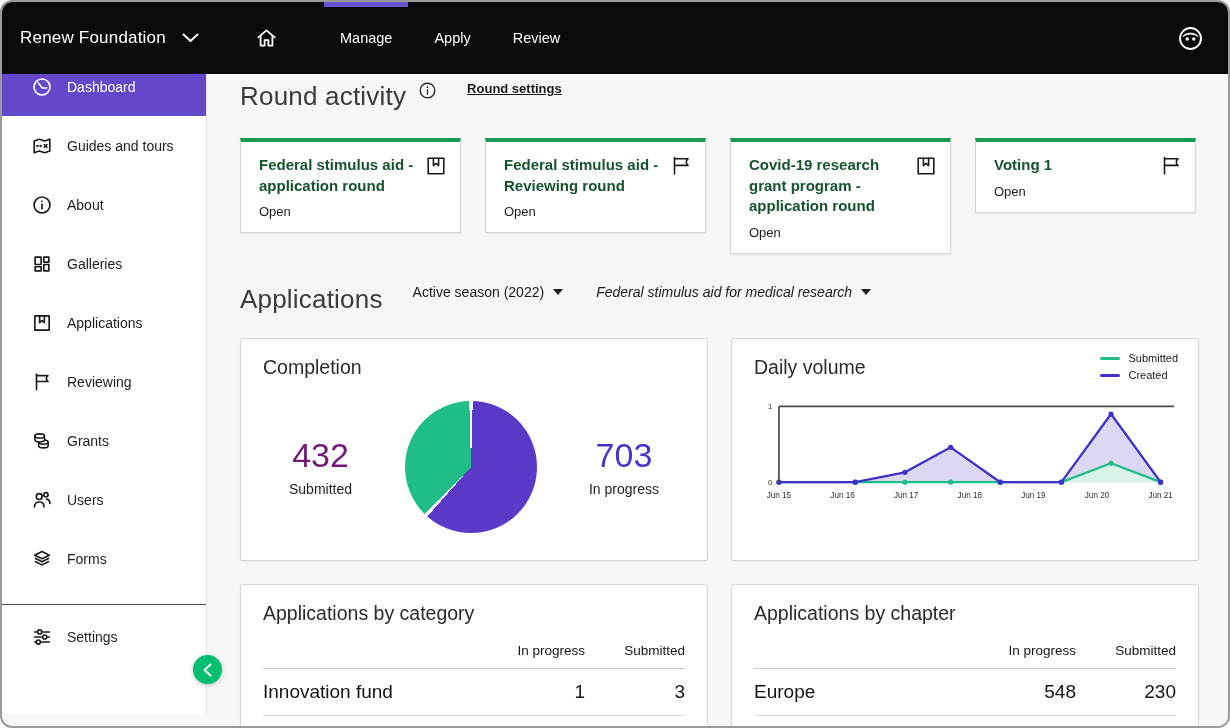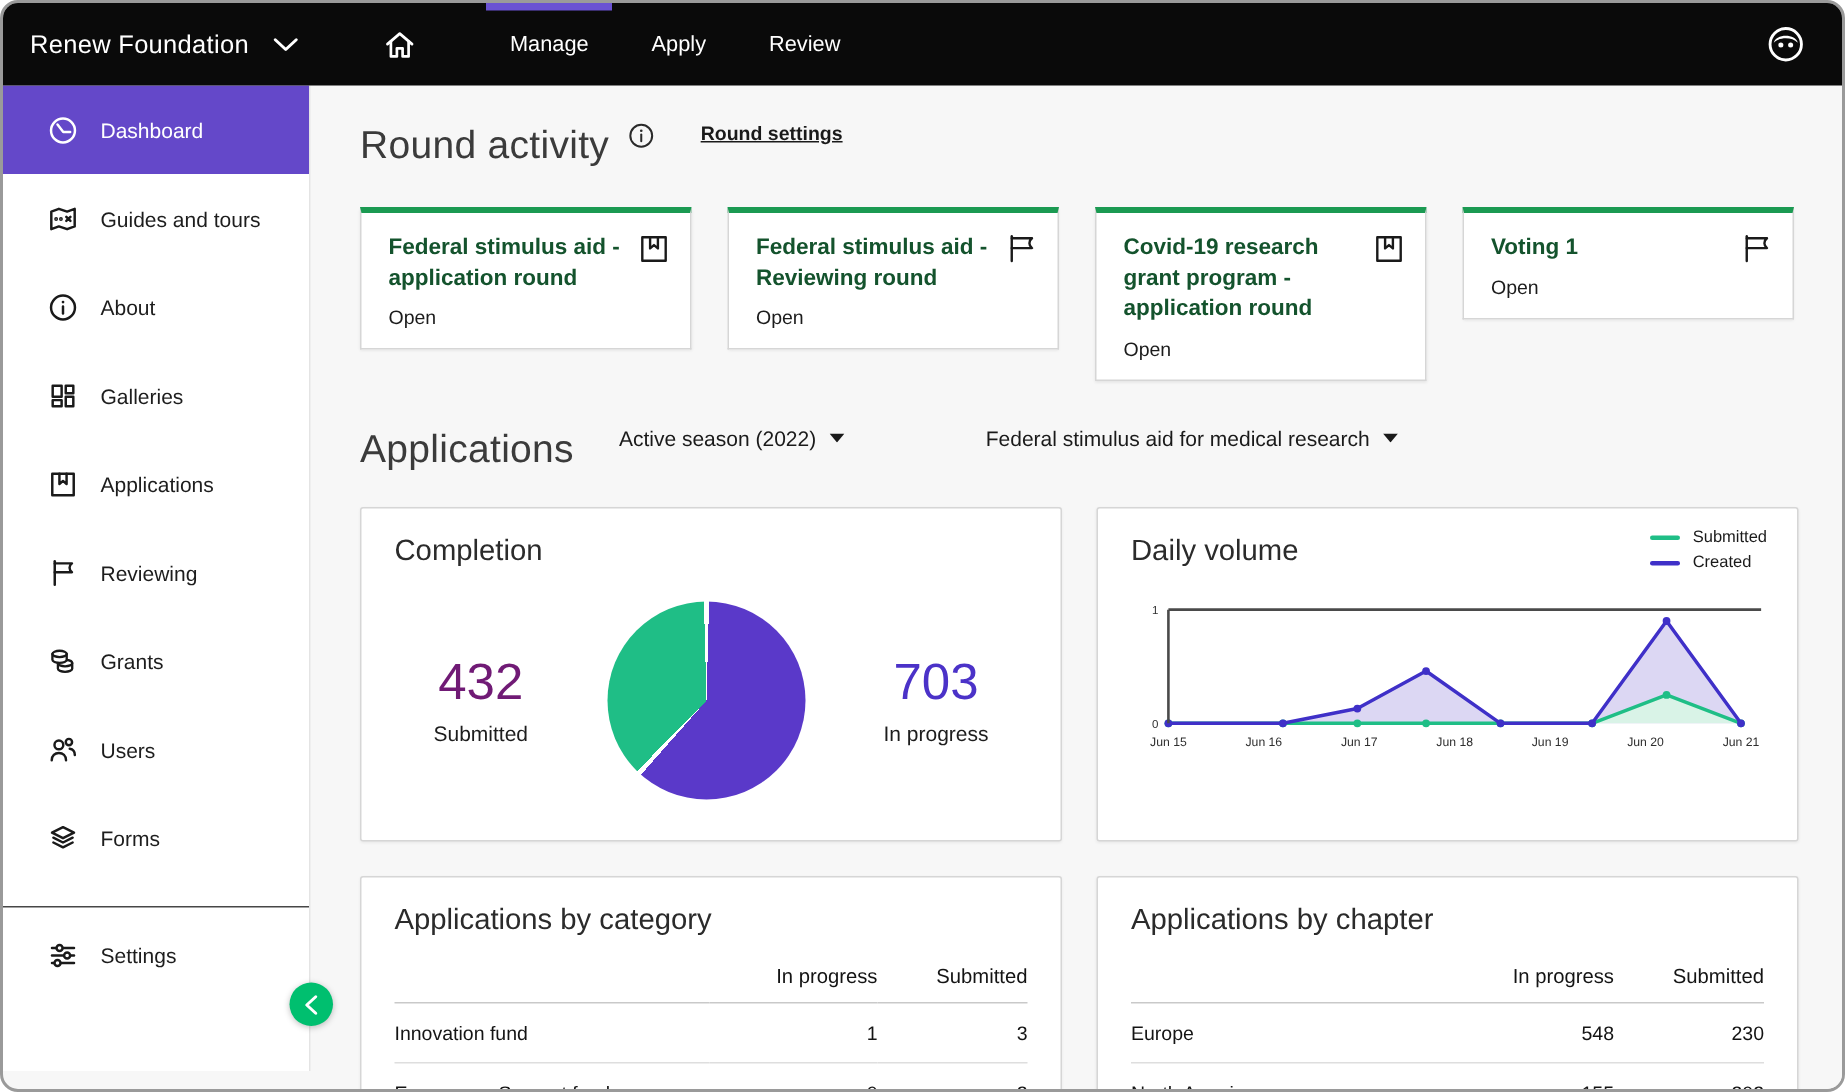--- a/index.html
+++ b/index.html
@@ -3,21 +3,21 @@
 <meta charset="utf-8">
 <style>
   * { margin:0; padding:0; box-sizing:border-box; }
   html,body { background:#ffffff; font-family:"Liberation Sans","DejaVu Sans",sans-serif; }
   .window {
     position:relative; width:1230px; height:728px; overflow:hidden;
     border:2px solid #9a9a9a; border-radius:12px; background:#f7f7f7;
   }
   
   .topbar {
-    position:absolute; top:0; left:0; right:0; height:55px;
+    position:absolute; top:0; left:0; right:0; height:72px;
     background:#0a0a0a; display:flex; align-items:center; color:#fff; z-index:30;
   }
   .tenant { display:flex; align-items:center; gap:16px; padding-left:18px; width:232px; cursor:pointer; }
   .tenant-label { font-size:17px; letter-spacing:.2px; }
   .home-btn { margin-left:20px; display:flex; align-items:center; cursor:pointer; }
   .topnav { display:flex; align-items:stretch; height:100%; margin-left:40px; }
   .topnav-item {
     position:relative; display:flex; align-items:center; padding:0 21px;
     font-size:14.5px; color:#fff; cursor:pointer;
   }
@@ -56,21 +56,21 @@
     width:222px; background:#fff; border:1px solid #d6d6d6; border-top:4px solid #1b9a52;
     box-shadow:0 1px 2px rgba(0,0,0,.08); padding:13px 14px 13px 18px; cursor:pointer; position:relative;
   }
   .round-card-title { font-size:15px; font-weight:700; color:#14532d; line-height:1.38; padding-right:30px; }
   .round-card-status { font-size:13px; color:#1c1c1c; margin-top:8px; }
   .round-card-icon { position:absolute; top:12px; right:12px; }
   
   .apps-head { margin-top:30px; }
   .filter { display:flex; align-items:center; gap:9px; font-size:14px; color:#1a1a1a; cursor:pointer; }
   .filter-1 { margin-left:30px; }
-  .filter-2 { margin-left:94px; }
+  .filter-2 { margin-left:33px;font-style:italic; }
   
   .dash-grid { display:grid; grid-template-columns:468px 468px; gap:23px; margin-top:23px; }
   .panel {
     background:#fff; border:1px solid #d6d6d6; border-radius:2px;
     box-shadow:0 1px 2px rgba(0,0,0,.06); padding:17px 22px; position:relative;
   }
   .panel-top { height:223px; }
   .panel-bottom { height:210px; }
   h2.panel-h { font-size:19.5px; font-weight:400; color:#2b2b2b; }
   
@@ -85,21 +85,21 @@
   .legend { position:absolute; top:13px; right:20px; display:flex; flex-direction:column; gap:5px; }
   .legend-row { display:flex; align-items:center; gap:8px; font-size:11px; color:#1a1a1a; justify-content:flex-start; }
   .legend-swatch { width:20px; height:3px; border-radius:2px; }
   .chart-box { margin-top:14px; }
   .chart-box svg { display:block; width:100%; }
   .yt { font-size:8px; fill:#2f2f2f; text-anchor:end; font-family:"Liberation Sans",sans-serif; }
   .xt { font-size:8.5px; fill:#2f2f2f; text-anchor:middle; font-family:"Liberation Sans",sans-serif; }
   
   .mini-table { width:100%; border-collapse:collapse; margin-top:10px; }
   .mini-table th { font-size:13.5px; font-weight:400; color:#141414; text-align:right; padding:8px 0 10px 0; }
-  .mini-table td { font-size:13px; color:#141414; padding:12px 0; border-top:1px solid #c9c9c9; }
+  .mini-table td { font-size:19px; color:#141414; padding:12px 0; border-top:1px solid #c9c9c9; }
   .mini-table tr + tr td { border-top:1px solid #dedede; }
   .mini-table .lbl { text-align:left; }
   .mini-table .num { text-align:right; }
   .col-mid { width:112px; }
   .col-end { width:100px; }
   svg.ic { stroke-linecap:round; stroke-linejoin:round; fill:none; }
 </style>
 </head>
 <body>
 

